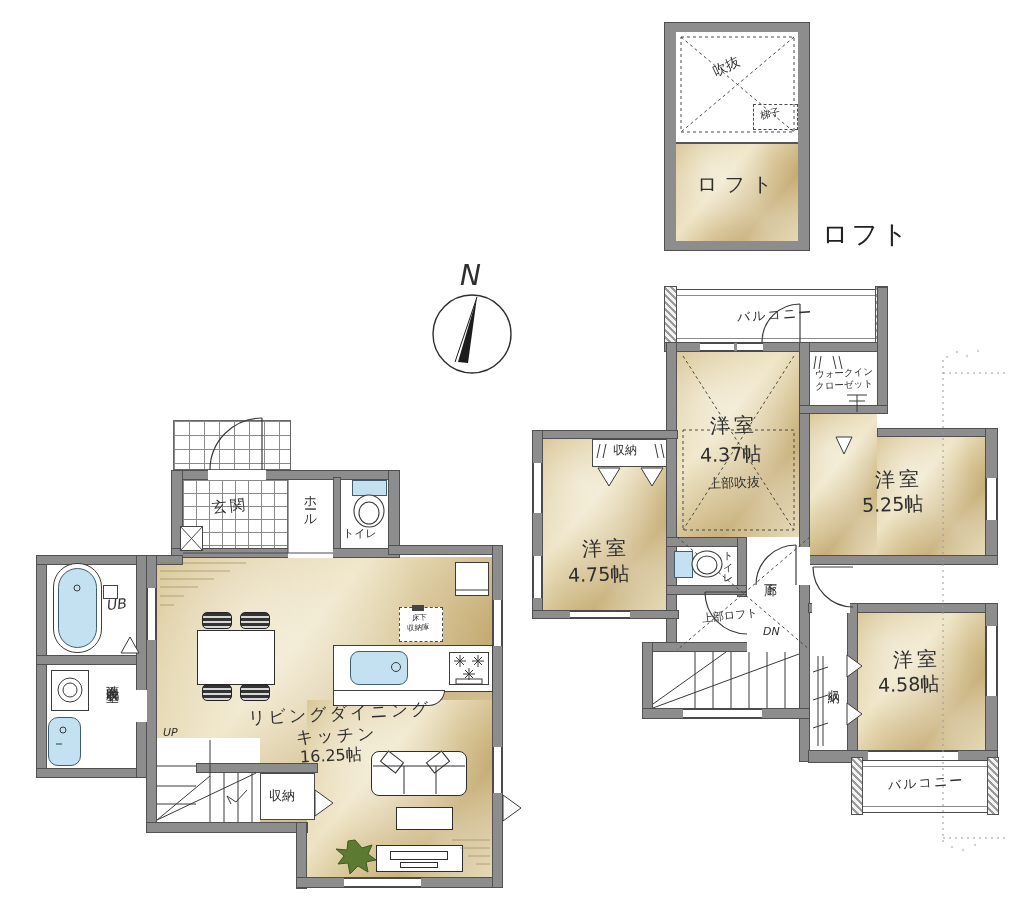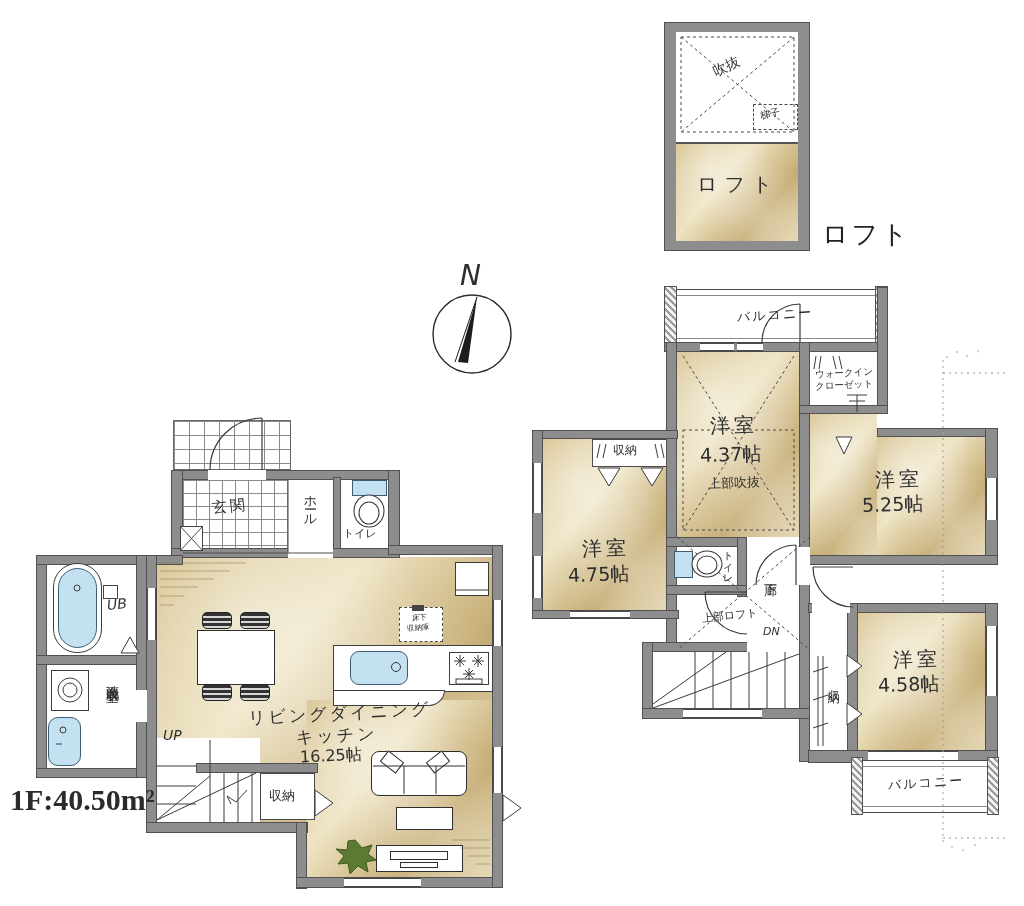--- a/index.html
+++ b/index.html
@@ -378,19 +378,18 @@
   <div class="lbl" style="left:888px;top:776px;font-size:13px;transform:rotate(-4deg);letter-spacing:2px;">バルコニー</div>
 
   <div class="lbl" style="left:212px;top:498px;font-size:15px;letter-spacing:3px;transform:rotate(-6deg);">玄関</div>
   <div class="lbl vlbl" style="left:302px;top:486px;font-size:13px;">ホール</div>
   <div class="lbl" style="left:343px;top:528px;font-size:11px;">トイレ</div>
   <div class="lbl" style="left:107px;top:596px;font-size:14px;font-style:italic;transform:rotate(-6deg);">UB</div>
   <div class="lbl vlbl" style="left:104px;top:675px;font-size:13px;letter-spacing:1px;">洗面脱衣室</div>
   <div class="lbl" style="left:248px;top:704px;font-size:17px;letter-spacing:3px;transform:rotate(-3deg);">リビングダイニング</div>
   <div class="lbl" style="left:296px;top:726px;font-size:17px;letter-spacing:3px;transform:rotate(-3deg);">キッチン</div>
   <div class="lbl" style="left:300px;top:747px;font-size:16px;transform:rotate(-3deg);">16.25帖</div>
-  <div class="lbl" style="left:163px;top:727px;font-size:14px;font-style:italic;text-align:right;">UP</div>
+  <div class="lbl" style="left:163px;top:727px;font-size:11px;font-style:italic;text-align:right;">UP</div>
   <div class="lbl" style="left:269px;top:789px;font-size:13px;">収納</div>
   <div class="lbl" style="left:412px;top:614px;font-size:7.5px;transform:rotate(-4deg);">床下</div>
   <div class="lbl" style="left:407px;top:624px;font-size:7.5px;transform:rotate(-4deg);">収納庫</div>
-  <div class="lbl cap" style="left:10px;top:783px;font-size:30px;">1F:40.50m²</div>
 
 </div>
 
 </body></html>

